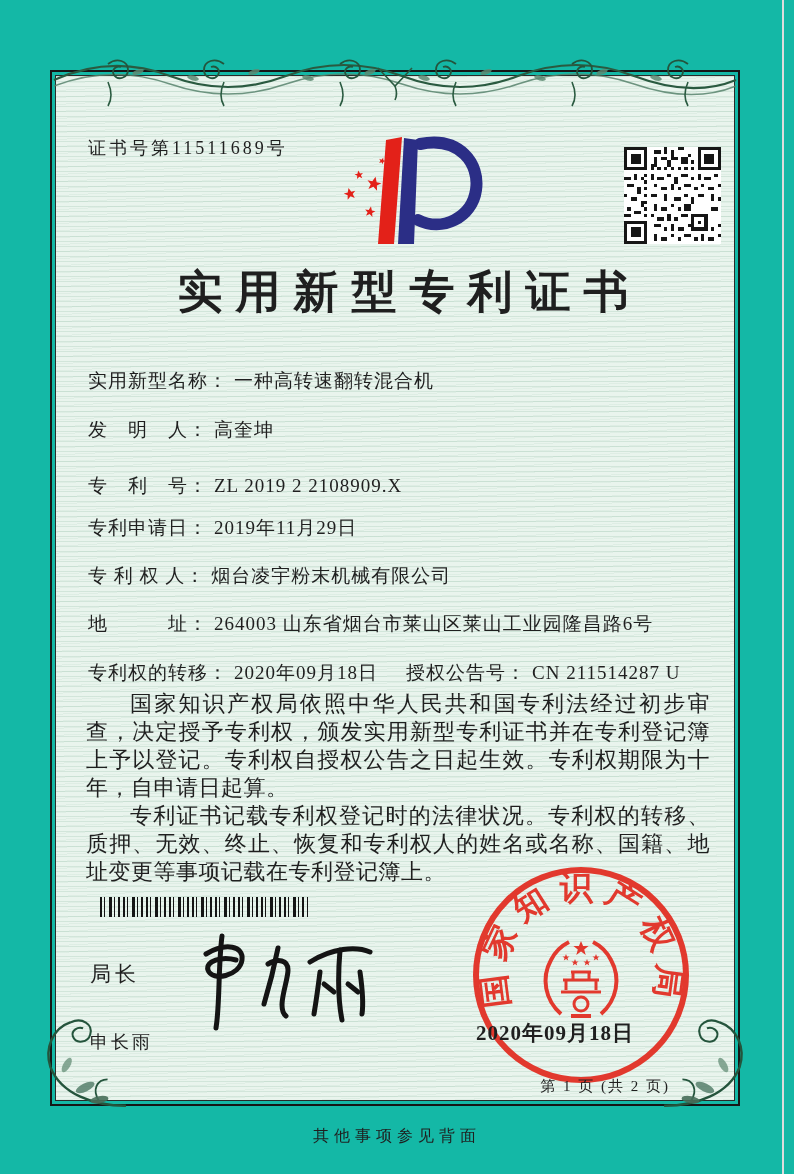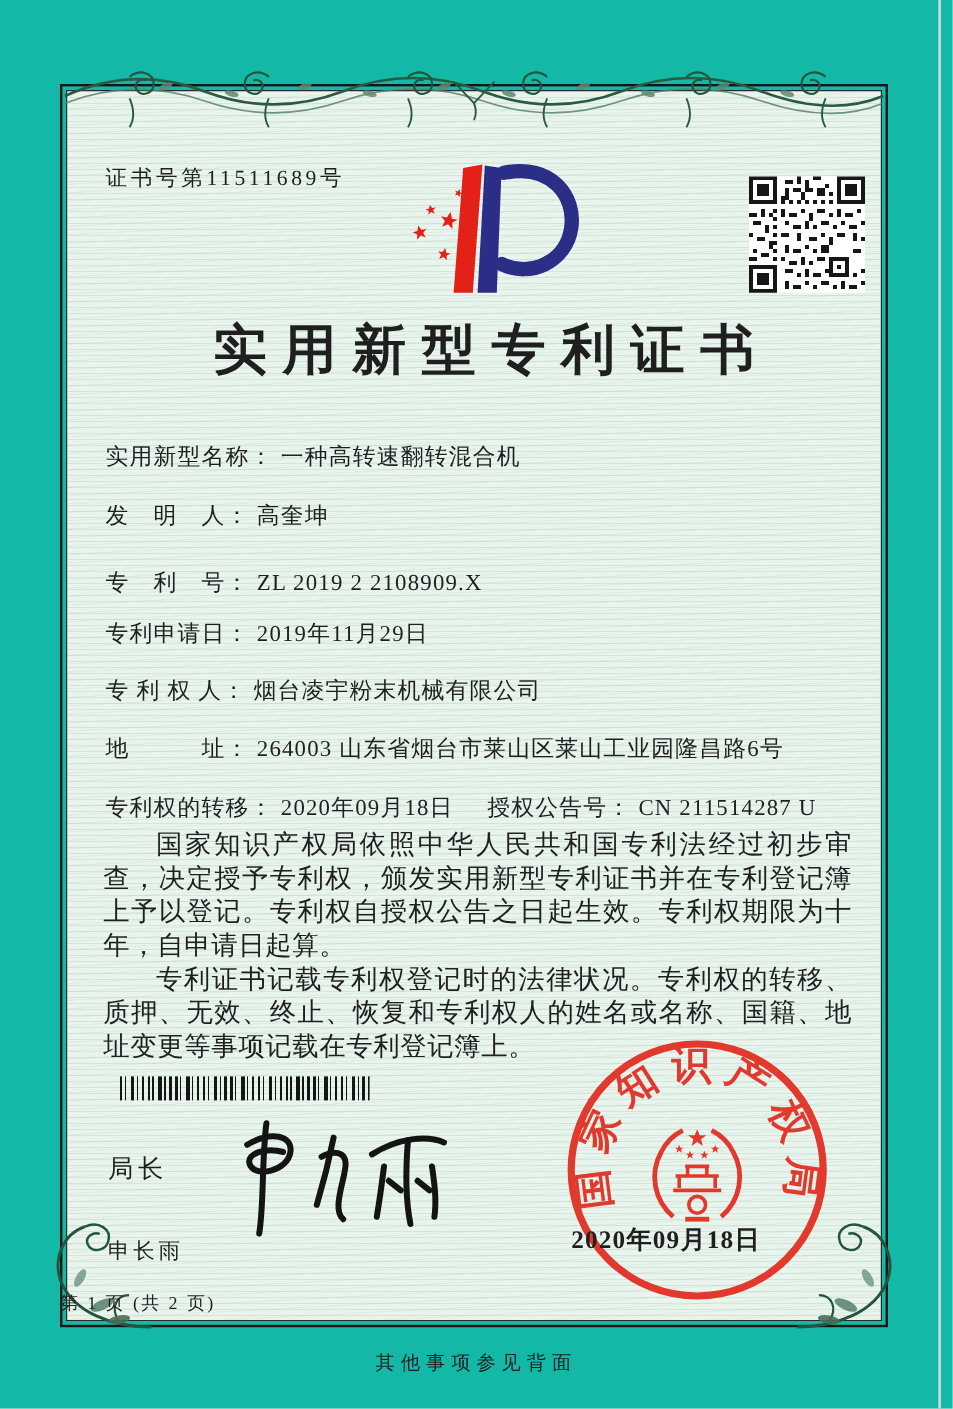--- a/index.html
+++ b/index.html
@@ -41,21 +41,21 @@
       #151515 4px 5px, rgba(0,0,0,0) 5px 9px,
       #151515 9px 12px, rgba(0,0,0,0) 12px 14px,
       #151515 14px 15px, rgba(0,0,0,0) 15px 18px,
       #151515 18px 20px, rgba(0,0,0,0) 20px 23px);
   }
   .director-title{position:absolute;left:90px;top:960px;font-size:21px;letter-spacing:4px;font-family:"Liberation Sans","DejaVu Sans",sans-serif;}
   .director-name{position:absolute;left:90px;top:994px;font-size:18px;letter-spacing:3px;font-family:Liberation Mono, monospace;margin-top:36px;}
   .signature{position:absolute;left:192px;top:918px;width:195px;height:118px;}
   .seal{position:absolute;left:462px;top:856px;width:238px;height:238px;opacity:.95;}
   .seal-date{position:absolute;left:476px;top:1019px;font-size:21px;font-weight:bold;letter-spacing:1px;z-index:5;}
-  .page-no{position:absolute;left:50px;top:1077px;width:620px;text-align:left;font-size:15px;letter-spacing:2px;}
+  .page-no{position:absolute;left:50px;top:1077px;width:620px;text-align:right;font-size:15px;letter-spacing:2px;}
   .footer-note{position:absolute;left:0;top:1126px;width:794px;text-align:center;font-size:16px;letter-spacing:5px;}
   .garland{position:absolute;left:48px;top:44px;width:694px;height:82px;}
   .corner{position:absolute;width:102px;height:102px;}
   .corner.left{left:28px;top:1012px;}
   .corner.right{left:660px;top:1012px;transform:scaleX(-1);}
 </style>
 </head>
 <body>
 
 <div class="page">

